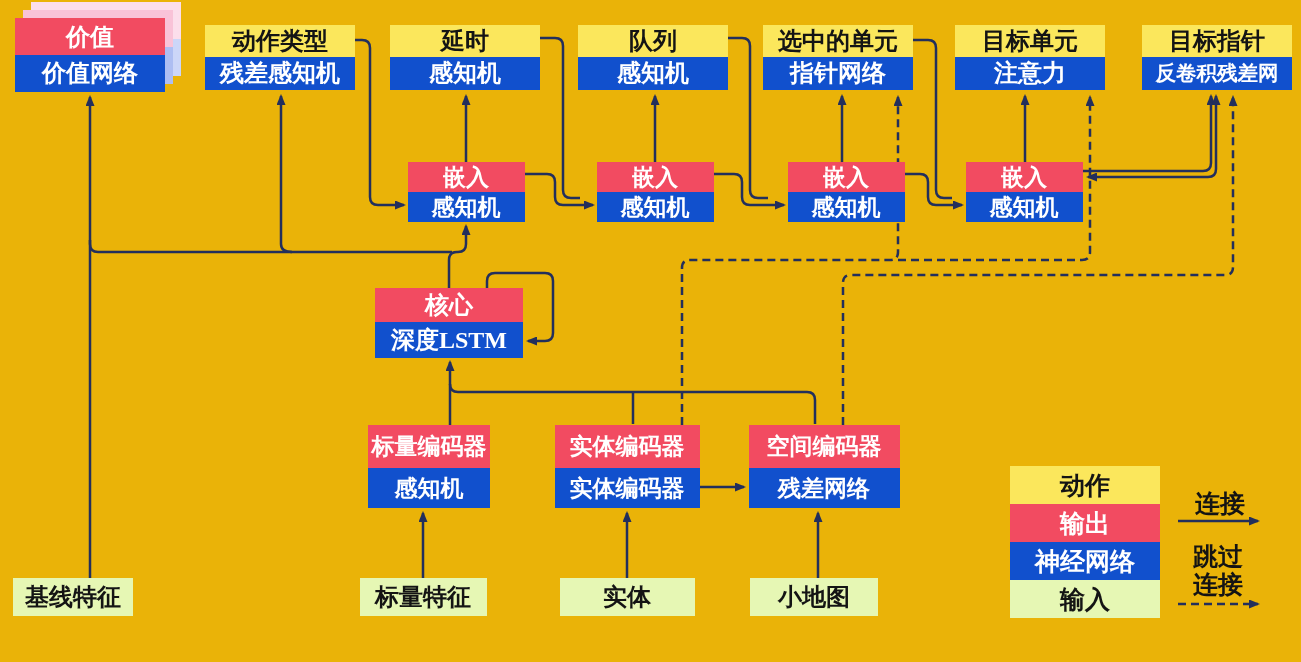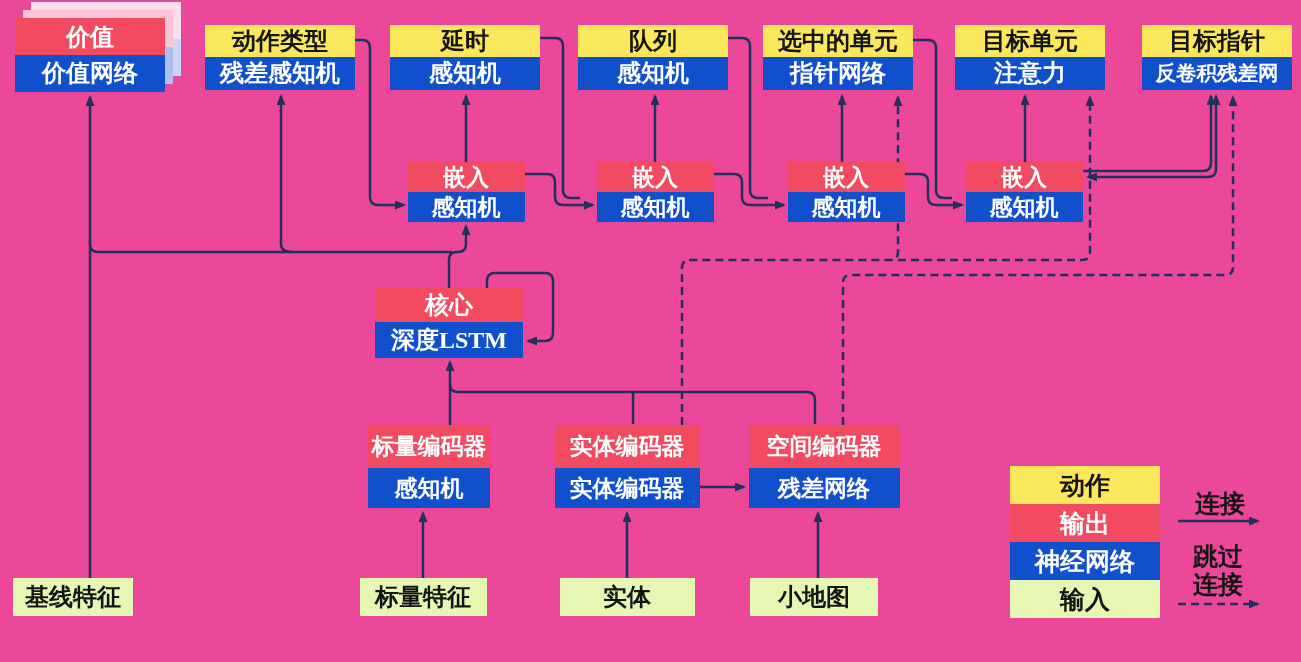--- a/index.html
+++ b/index.html
@@ -1,16 +1,16 @@
 <!DOCTYPE html>
 <html style="--c-action: #fbe75c; --c-output: #f24b61; --c-nn: #1150cd; --c-input: #e6f7b4; --c-pink1: #f9c3d8; --c-pink2: #fcdeeb; --c-lblue1: #aebef2; --c-lblue2: #ccd6f8; --line: #232f5c;"><head>
 <meta charset="utf-8">
 <style>
   html,body{margin:0;padding:0;background:#ffffff;}
-  .stage{position:relative;width:1301px;height:662px;background:#ec4899;overflow:hidden;}
+  .stage{position:relative;width:1301px;height:662px;background:#eab308;overflow:hidden;}
   svg{display:block;font-family:"Liberation Serif","DejaVu Serif",serif;}
   rect{shape-rendering:crispEdges;}
   .f-action{fill:var(--c-action);}
   .f-output{fill:var(--c-output);}
   .f-nn{fill:var(--c-nn);}
   .f-input{fill:var(--c-input);}
   .f-pink1{fill:var(--c-pink1);}
   .f-pink2{fill:var(--c-pink2);}
   .f-lblue1{fill:var(--c-lblue1);}
   .f-lblue2{fill:var(--c-lblue2);}

